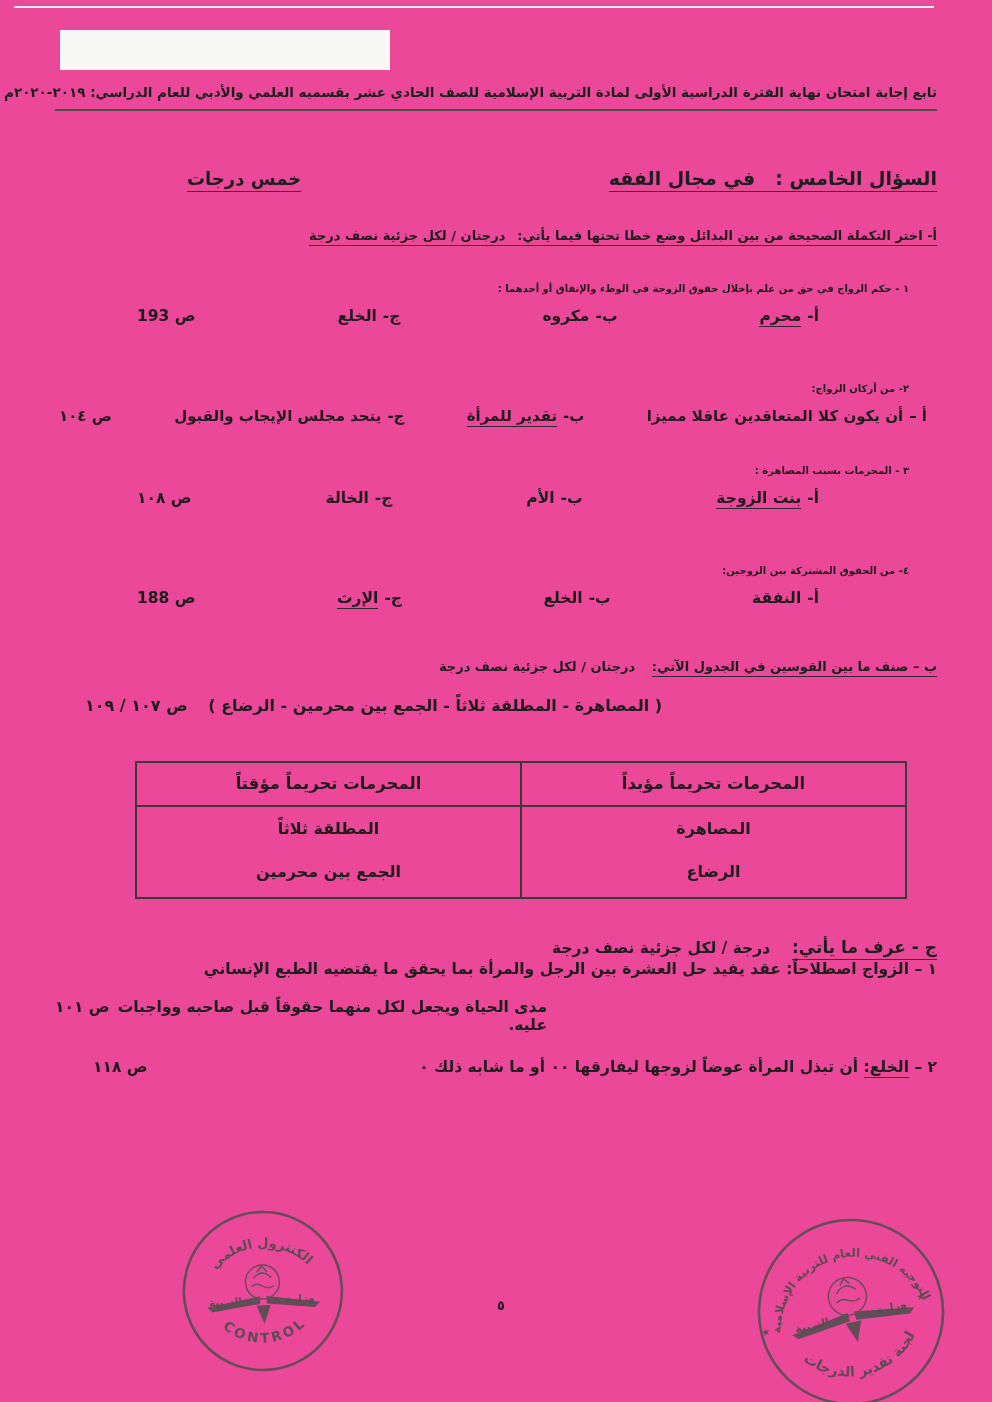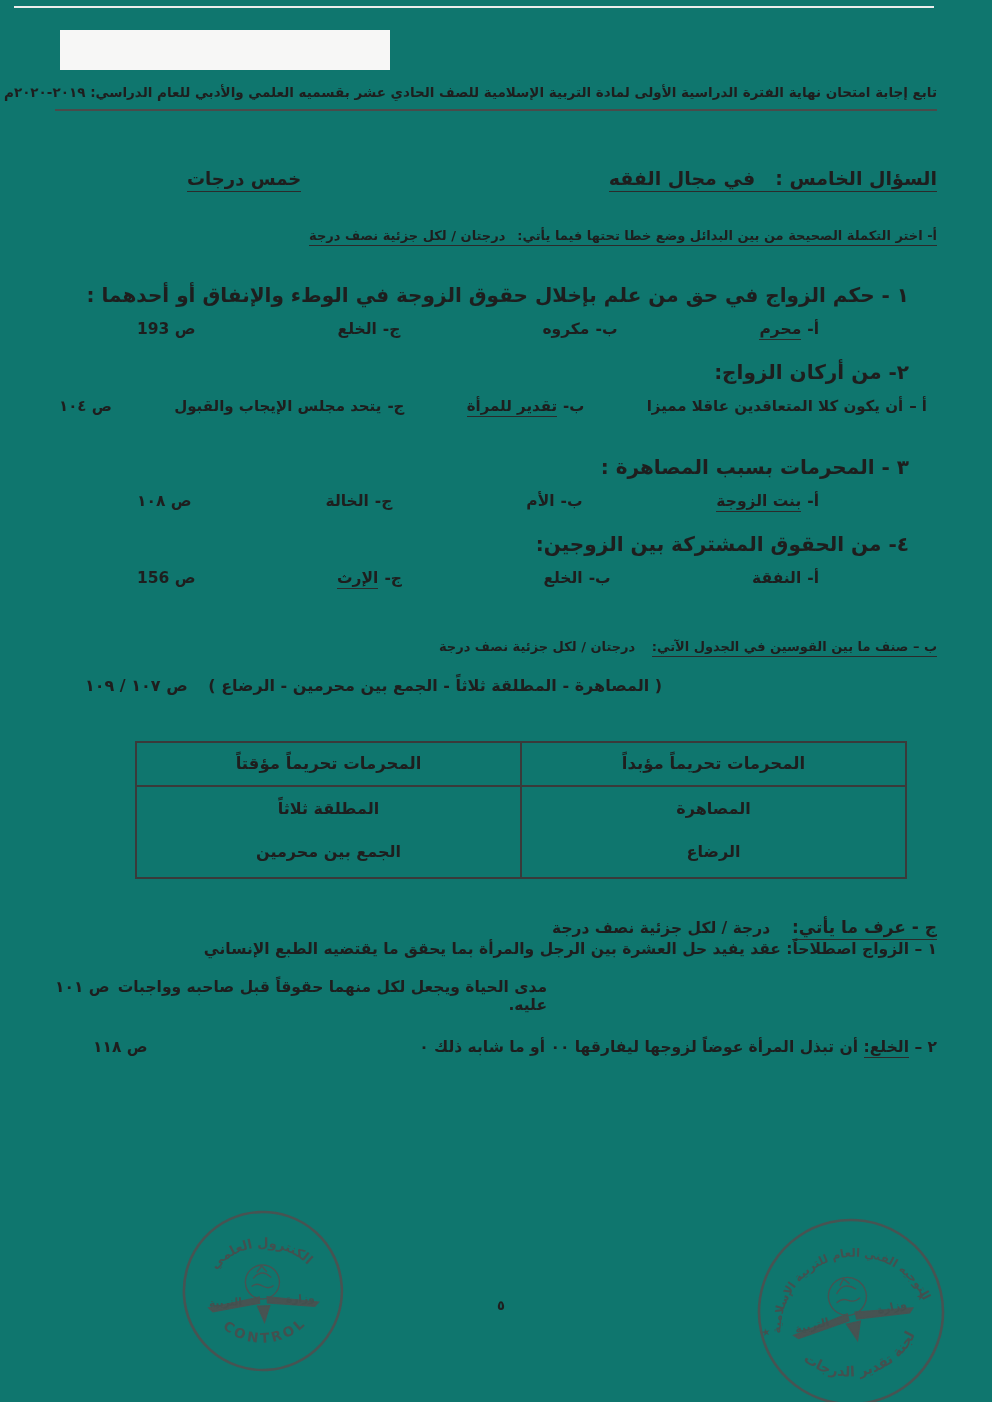--- a/index.html
+++ b/index.html
@@ -1,20 +1,20 @@
 <!DOCTYPE html>
 <html lang="ar" dir="rtl"><head>
 <meta charset="utf-8">
 <style>
   html,body{margin:0;padding:0;background:#9a9a9a;}
   .page{
     position:relative;
     width:992px;height:1402px;
     margin:0 auto;
-    background:#0f766e;
+    background:#ec4899;
     overflow:hidden;
     direction:rtl;
     font-family:"DejaVu Sans",sans-serif;
     color:#1e1e1e;
   }
   .inner{padding:0 55px;}
   .scan-line{position:absolute;top:6px;left:14px;right:58px;height:2px;background:#ececec;}
   .smudge{position:absolute;top:30px;left:60px;width:330px;height:40px;background:#f7f7f6;}
 
   .header{
@@ -36,22 +36,22 @@
     padding-left:132px;
     font-weight:bold;
   }
   .title-main{font-size:19px;}
   .title-main .gap{display:inline-block;width:20px;}
   .title-marks{font-size:18px;}
 
   .sec-line{margin-top:36px;font-size:13px;font-weight:bold;}
   .sec-line .marks{margin-right:12px;}
 
-  .q-title{margin-top:40px;padding-right:28px;font-size:20px;font-weight:bold;}
-  .q-title.tight{margin-top:22px;}
+  .q-title{margin-top:40px;padding-right:28px;font-size:10px;font-weight:bold;}
+  .q-title.tight{margin-top:58px;}
   .q-opts{
     margin-top:13px;
     display:flex;justify-content:space-between;align-items:baseline;
     padding-right:118px;padding-left:82px;
     font-size:15.5px;font-weight:bold;
   }
   .q-opts.full{padding-right:10px;padding-left:4px;font-size:15px;}
   .opt .pre{margin-left:6px;}
 
   .sec-b-items{
@@ -151,21 +151,21 @@
         <span class="pageref">ص ١٠٨</span>
       </div>
     </div>
 
     <div>
       <div class="q-title tight">٤- من الحقوق المشتركة بين الزوجين:</div>
       <div class="q-opts">
         <span class="opt"><span class="pre">أ-</span><span>النفقة</span></span>
         <span class="opt"><span class="pre">ب-</span><span>الخلع</span></span>
         <span class="opt"><span class="pre">ج-</span><span class="uw">الإرث</span></span>
-        <span class="pageref">ص 156</span>
+        <span class="pageref">ص 188</span>
       </div>
     </div>
 
     <div class="sec-line" style="margin-top:52px;">
       <span class="u">ب – صنف ما بين القوسين في الجدول الآتي:</span>
       <span class="marks">درجتان / لكل جزئية نصف درجة</span>
     </div>
     <div class="sec-b-items">
       <span>( المصاهرة - المطلقة ثلاثاً - الجمع بين محرمين - الرضاع )</span>
       <span class="pageref">ص ١٠٧ / ١٠٩</span>

